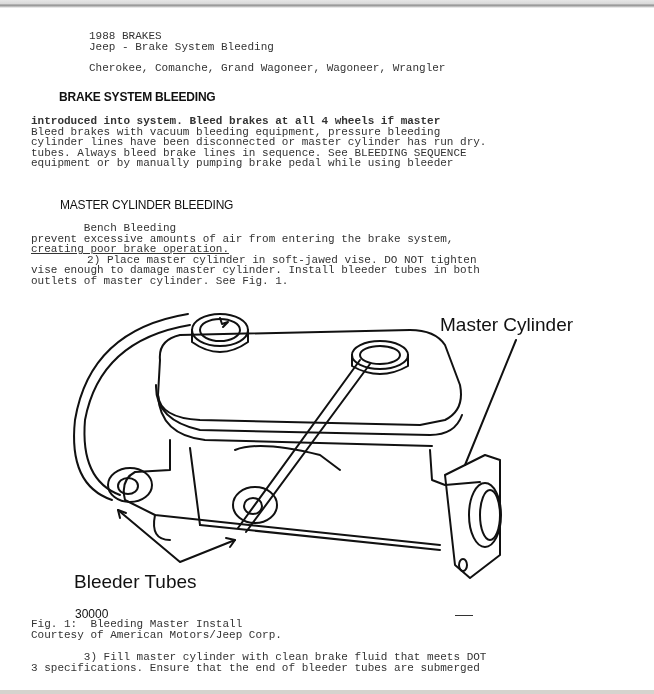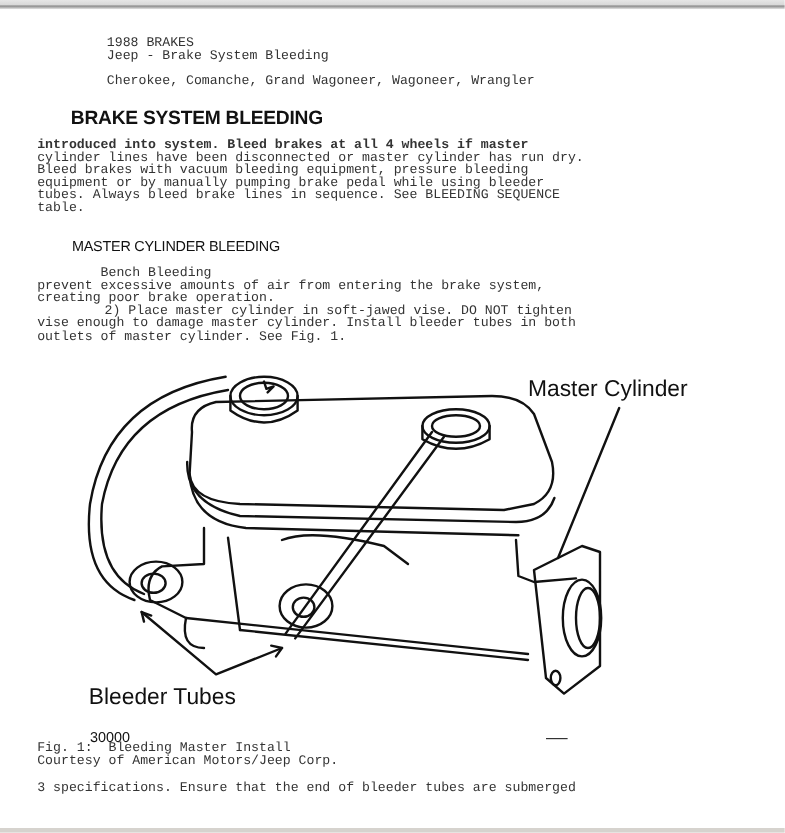--- a/index.html
+++ b/index.html
@@ -1,50 +1,49 @@
 <!DOCTYPE html>
 <html><head>
 <meta charset="utf-8">
 <style>
   html, body { margin:0; padding:0; }
   body { width:654px; height:694px; background:#ffffff; position:relative; overflow:hidden; }
   .topbar { position:absolute; left:0; top:0; width:654px; height:8px;
     background:linear-gradient(#e6e6e6 0, #d8d8d8 4px, #8a8a8a 5px, #cfcfcf 7px, #ffffff 8px); }
   .bottombar { position:absolute; left:0; top:690px; width:654px; height:4px; background:#d6d3ce; }
   .mono { font-family:"Liberation Mono","DejaVu Sans Mono",monospace; font-size:11px; color:#333; line-height:10.5px; white-space:pre; position:absolute; }
-  .h-bold { font-family:"Liberation Sans","DejaVu Sans",sans-serif; font-weight:bold; font-size:16px; color:#111; position:absolute; letter-spacing:-0.2px; }
+  .h-bold { font-family:"Liberation Sans","DejaVu Sans",sans-serif; font-weight:bold; font-size:12px; color:#111; position:absolute; letter-spacing:-0.2px; }
   .h-reg { font-family:"Liberation Sans","DejaVu Sans",sans-serif; font-size:12px; color:#111; position:absolute; letter-spacing:-0.2px; }
   .fig-label { font-family:"Liberation Sans","DejaVu Sans",sans-serif; font-size:19px; color:#111; position:absolute; }
   .fig-num { font-family:"Liberation Sans","DejaVu Sans",sans-serif; font-size:12px; color:#111; position:absolute; }
   svg.fig { position:absolute; left:60px; top:300px; }
 </style>
 </head>
 <body>
 
 <div class="topbar"></div>
 
 <div class="mono" style="left:89px;top:31px;">1988 BRAKES</div>
 <div class="mono" style="left:89px;top:42px;">Jeep - Brake System Bleeding</div>
 <div class="mono" style="left:89px;top:63px;">Cherokee, Comanche, Grand Wagoneer, Wagoneer, Wrangler</div>
 
 <div class="h-bold" style="left:59px;top:90px;">BRAKE SYSTEM BLEEDING</div>
 <div id="s1" style="position:absolute;left:31px;top:116px;">
   <div class="mono" style="position:relative;font-weight:bold;">introduced into system. Bleed brakes at all 4 wheels if master</div>
+  <div class="mono" style="position:relative;">Bleed brakes with vacuum bleeding equipment, pressure bleeding</div>
   <div class="mono" style="position:relative;">cylinder lines have been disconnected or master cylinder has run dry.</div>
-  <div class="mono" style="position:relative;">Bleed brakes with vacuum bleeding equipment, pressure bleeding</div>
+  <div class="mono" style="position:relative;">tubes. Always bleed brake lines in sequence. See BLEEDING SEQUENCE</div>
   <div class="mono" style="position:relative;">equipment or by manually pumping brake pedal while using bleeder</div>
-  <div class="mono" style="position:relative;">tubes. Always bleed brake lines in sequence. See BLEEDING SEQUENCE</div>
-  <div class="mono" style="position:relative;">table.</div>
 </div>
 
 <div class="h-reg" style="left:60px;top:198px;">MASTER CYLINDER BLEEDING</div>
 <div style="position:absolute;left:31px;top:223px;">
   <div class="mono" style="position:relative;">        Bench Bleeding</div>
   <div class="mono" style="position:relative;">prevent excessive amounts of air from entering the brake system,</div>
-  <div class="mono" style="position:relative;">creating poor brake operation.</div>
+  <div class="mono" style="position:relative;text-decoration:underline;">creating poor brake operation.</div>
   <div class="mono" style="position:relative;text-align:center;">        2) Place master cylinder in soft-jawed vise. DO NOT tighten</div>
   <div class="mono" style="position:relative;">vise enough to damage master cylinder. Install bleeder tubes in both</div>
   <div class="mono" style="position:relative;">outlets of master cylinder. See Fig. 1.</div>
 </div>
 
 <svg class="fig" width="480" height="300" viewBox="0 0 480 300" fill="none" stroke="#111" stroke-width="2" stroke-linecap="round" stroke-linejoin="round">
 
   <path d="M100 60 Q98 40 120 35 L350 30 Q375 30 385 45 L400 85 Q405 110 385 120 L360 125 L140 120 Q100 118 98 95 Z"></path>
   <path d="M96 85 Q95 120 140 130 L370 135 Q395 135 402 115"></path>
   <path d="M98 95 Q100 135 145 140 L372 146"></path>
@@ -93,16 +92,17 @@
 
 <div class="fig-label" style="left:440px;top:314px;">Master Cylinder</div>
 <div class="fig-label" style="left:74px;top:571px;">Bleeder Tubes</div>
 <div class="fig-num" style="left:75px;top:607px;">30000</div>
 <div style="position:absolute;left:455px;top:615px;width:18px;height:1px;background:#333;"></div>
 
 <div class="mono" style="left:31px;top:619px;">Fig. 1:  Bleeding Master Install</div>
 <div class="mono" style="left:31px;top:630px;">Courtesy of American Motors/Jeep Corp.</div>
 
 <div style="position:absolute;left:31px;top:652px;">
+  <div class="mono" style="position:relative;">        3) Fill master cylinder with clean brake fluid that meets DOT</div>
   <div class="mono" style="position:relative;">3 specifications. Ensure that the end of bleeder tubes are submerged</div>
 </div>
 
 <div class="bottombar"></div>
 
 </body></html>

